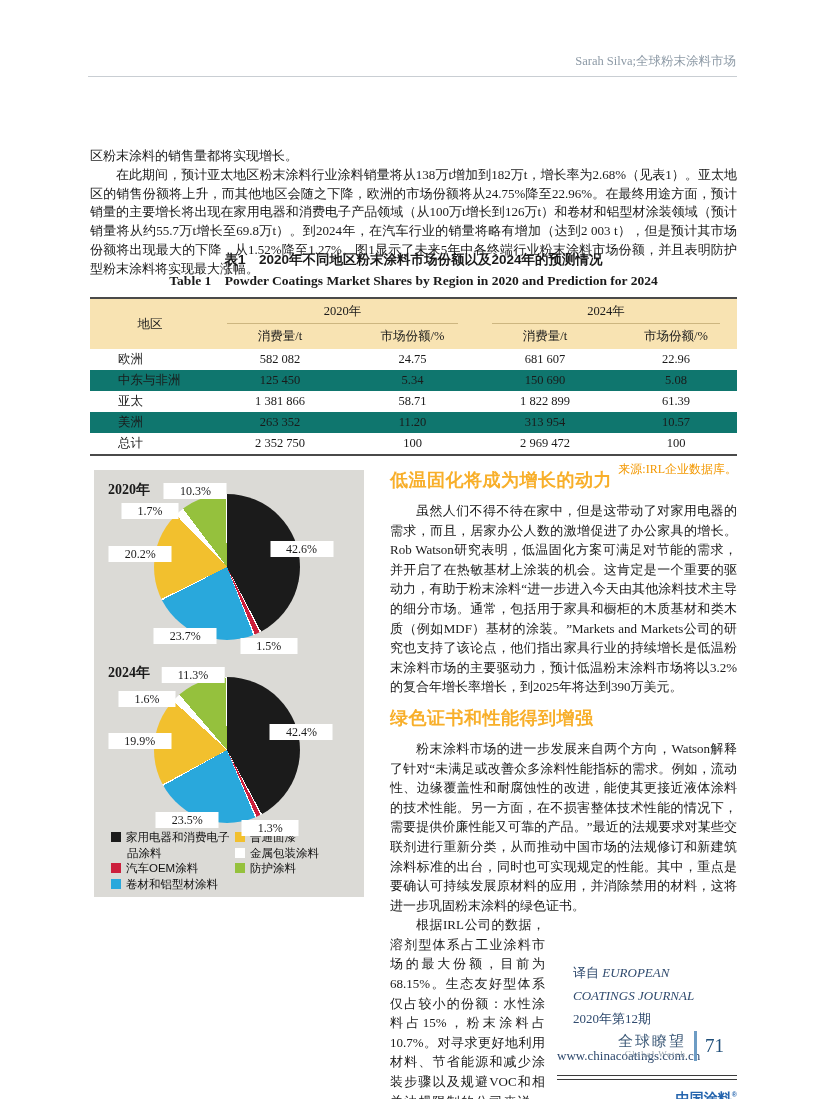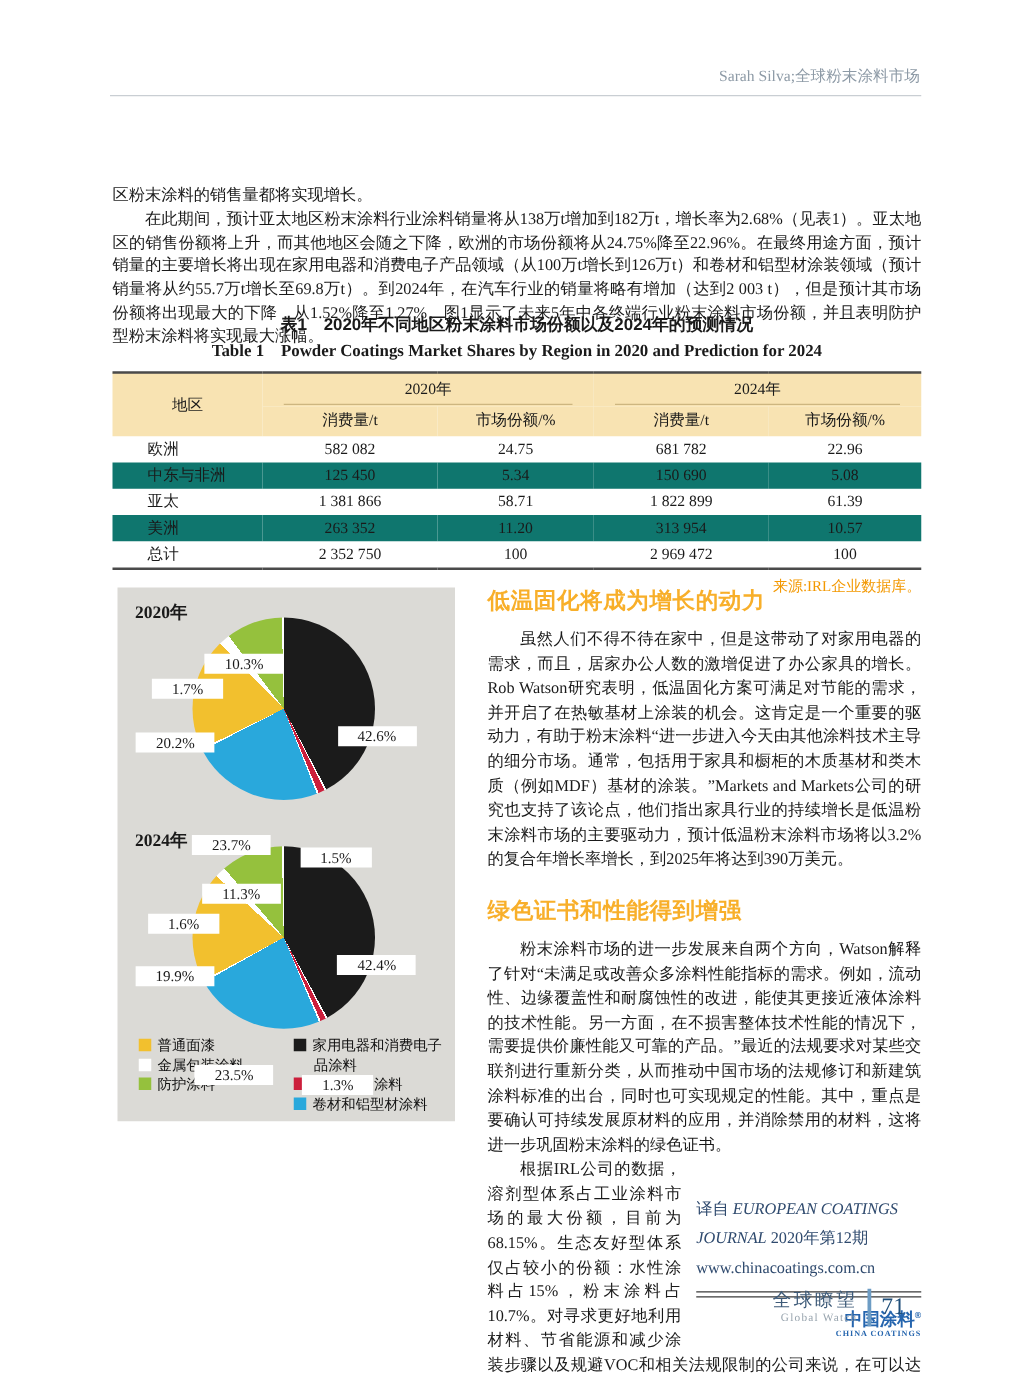--- a/index.html
+++ b/index.html
@@ -27,40 +27,40 @@
   tbody td{text-align:center;padding:2px 0;height:14px;}
   tbody td:first-child{text-align:left;padding-left:28px;}
   tbody tr.alt{background:#0f766e;}
   .tbl-src{text-align:right;color:#F39800;font-size:12px;margin-top:5px;}
 
   
   .figure{position:absolute;left:94px;top:470px;width:270px;}
   .fig-canvas{position:relative;width:270px;height:427px;background:#DBDAD6;}
   .pie{position:absolute;width:146px;height:146px;border-radius:50%;}
   .pie-title{position:absolute;font-weight:bold;font-size:14px;}
-  .pie-label{position:absolute;transform:translate(-50%,-50%);background:#ffffff;padding:0 16px;font-size:12px;line-height:16px;white-space:nowrap;z-index:2;margin-top:40px;}
+  .pie-label{position:absolute;transform:translate(-50%,-50%);background:#ffffff;padding:0 16px;font-size:12px;line-height:16px;white-space:nowrap;z-index:2;}
   .legend{position:absolute;left:17px;top:360px;right:6px;display:flex;
           font-family:"Liberation Sans","DejaVu Sans",sans-serif;font-size:11.5px;}
   .lcol{width:124px;}
   .lcol:last-child{width:auto;flex:1;}
   .litem{line-height:15.5px;padding-left:16px;text-indent:-16px;color:#111;}
   .swatch{display:inline-block;width:10px;height:10px;margin-right:5px;vertical-align:-1px;}
   .fig-caption{margin-top:10px;text-align:center;font-size:13.5px;font-weight:bold;line-height:20px;}
   .cap-cn{font-family:"Liberation Sans","DejaVu Sans",sans-serif;}
   .cap-en{font-family:"Liberation Serif","DejaVu Serif",serif;}
 
   
   .rcol{position:absolute;left:390px;top:462px;width:347px;}
   .rcol h2{font-family:"Liberation Sans","DejaVu Sans",sans-serif;font-size:18px;color:#F8AF2A;
            margin:6px 0 9px;font-weight:bold;letter-spacing:0.5px;}
-  .rcol h2.second{margin-top:19px;}
+  .rcol h2.second{margin-top:9px;}
   .rcol p{font-size:13px;line-height:19.6px;text-align:justify;text-indent:2em;margin:0;}
 
   .transbox{float:right;width:180px;margin:30px 0 2px 12px;}
-  .transbox .src{font-size:13px;color:#2f4a6e;text-indent:0;line-height:23px;margin:0;text-align:left;}
+  .transbox .src{font-size:13px;color:#2f4a6e;text-indent:0;line-height:23px;margin:16px;text-align:left;}
   .transbox .src i{font-style:italic;}
   .transbox .web{font-size:13px;color:#2f4a6e;margin:3px 0 9px;text-indent:0;text-align:left;}
   .trule{height:3px;border-top:1px solid #3a3a3a;border-bottom:1px solid #3a3a3a;margin-bottom:7px;}
   .logo{text-align:right;color:#2565AE;}
   .logo-cn{font-weight:bold;font-size:14px;font-family:"Liberation Sans","DejaVu Sans",sans-serif;line-height:15px;}
   .logo-cn sup{font-size:7px;}
   .logo-en{font-size:6.5px;letter-spacing:0.8px;font-weight:bold;line-height:9px;}
 
   
   .footer{position:absolute;right:92px;top:1031px;display:flex;align-items:center;}
@@ -109,21 +109,21 @@
           <th>市场份额/%</th>
           <th>消费量/t</th>
           <th>市场份额/%</th>
         </tr>
       </thead>
       <tbody>
           <tr>
             <td>欧洲</td>
             <td>582 082</td>
             <td>24.75</td>
-            <td>681 782</td>
+            <td>681 607</td>
             <td>22.96</td>
           </tr>
           <tr class="alt">
             <td>中东与非洲</td>
             <td>125 450</td>
             <td>5.34</td>
             <td>150 690</td>
             <td>5.08</td>
           </tr>
           <tr>
@@ -149,28 +149,28 @@
           </tr>
         </tbody>
     </table>
     <div class="tbl-src">来源:IRL企业数据库。</div>
   </div>
 
   <div class="figure">
     <div class="fig-canvas">
       <div class="legend">
           <div class="lcol">
+            <div class="litem"><span class="swatch" style="background: rgb(27, 27, 27);"></span>家用电器和消费电子品涂料</div>
+            <div class="litem"><span class="swatch" style="background: rgb(204, 31, 60);"></span>汽车OEM涂料</div>
+            <div class="litem"><span class="swatch" style="background: rgb(41, 168, 220);"></span>卷材和铝型材涂料</div>
+          </div>
+          <div class="lcol">
             <div class="litem"><span class="swatch" style="background: rgb(242, 192, 46);"></span>普通面漆</div>
             <div class="litem"><span class="swatch" style="background: rgb(255, 255, 255);"></span>金属包装涂料</div>
             <div class="litem"><span class="swatch" style="background: rgb(149, 193, 61);"></span>防护涂料</div>
-          </div>
-          <div class="lcol">
-            <div class="litem"><span class="swatch" style="background: rgb(27, 27, 27);"></span>家用电器和消费电子品涂料</div>
-            <div class="litem"><span class="swatch" style="background: rgb(204, 31, 60);"></span>汽车OEM涂料</div>
-            <div class="litem"><span class="swatch" style="background: rgb(41, 168, 220);"></span>卷材和铝型材涂料</div>
           </div>
         </div>
     <div class="pie-title" style="left: 14px; top: 11px;">2020年</div>
         <div class="pie" style="left: 60px; top: 24px; background: conic-gradient(rgb(27, 27, 27) 0deg, rgb(27, 27, 27) 152.16deg, rgb(255, 255, 255) 152.16deg, rgb(255, 255, 255) 153.36deg, rgb(204, 31, 60) 153.36deg, rgb(204, 31, 60) 157.56deg, rgb(255, 255, 255) 157.56deg, rgb(255, 255, 255) 158.76deg, rgb(41, 168, 220) 158.76deg, rgb(41, 168, 220) 242.88deg, rgb(255, 255, 255) 242.88deg, rgb(255, 255, 255) 244.08deg, rgb(242, 192, 46) 244.08deg, rgb(242, 192, 46) 315.6deg, rgb(255, 255, 255) 315.6deg, rgb(255, 255, 255) 316.8deg, rgb(255, 255, 255) 316.8deg, rgb(255, 255, 255) 321.72deg, rgb(255, 255, 255) 321.72deg, rgb(255, 255, 255) 322.92deg, rgb(149, 193, 61) 322.92deg, rgb(149, 193, 61) 358.8deg, rgb(255, 255, 255) 358.8deg, rgb(255, 255, 255) 360deg);"></div>
         <div class="pie-label" style="left: 207.588px; top: 79.3407px;">42.6%</div>
         <div class="pie-label" style="left: 174.729px; top: 175.679px;">1.5%</div>
         <div class="pie-label" style="left: 91.139px; top: 165.526px;">23.7%</div>
         <div class="pie-label" style="left: 46.3487px; top: 84.1426px;">20.2%</div>
         <div class="pie-label" style="left: 56.0882px; top: 41.4069px;">1.7%</div>
         <div class="pie-label" style="left: 101.379px; top: 20.8112px;">10.3%</div>

